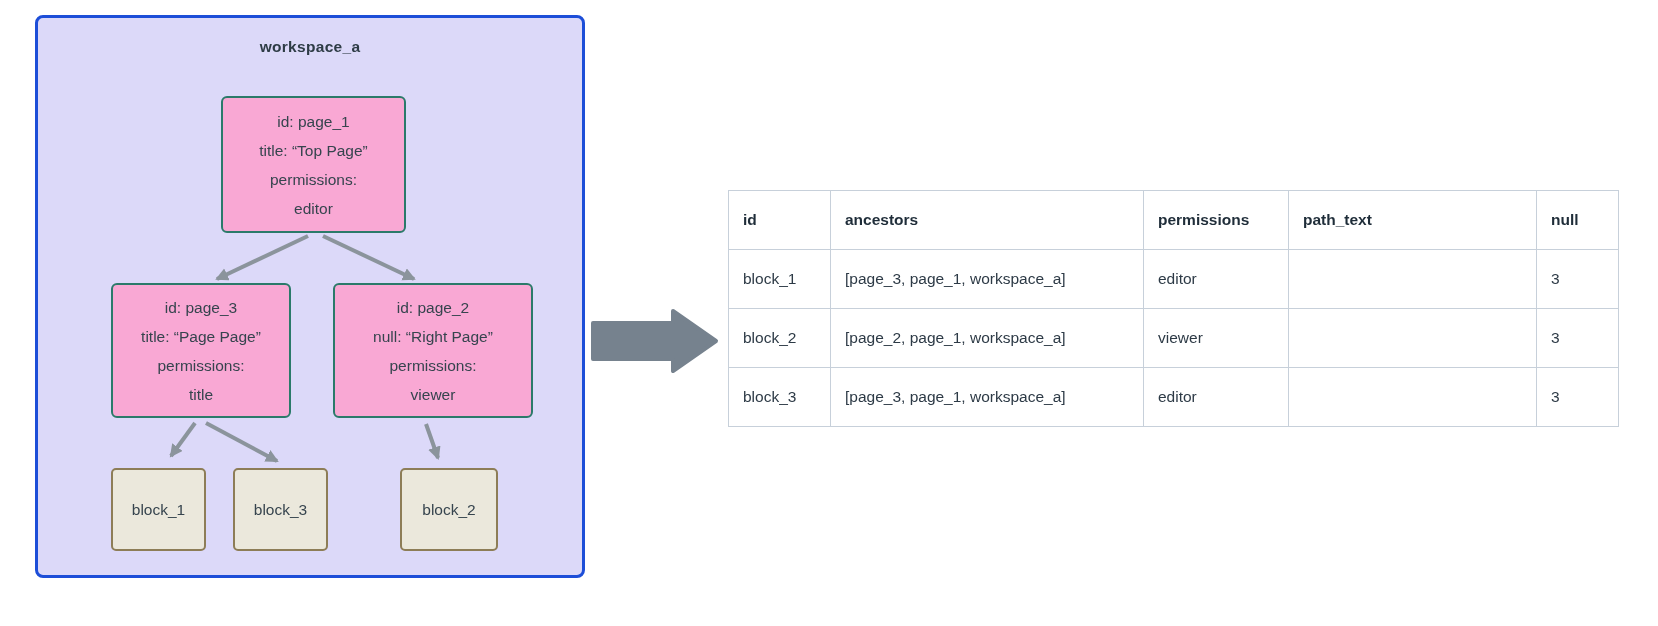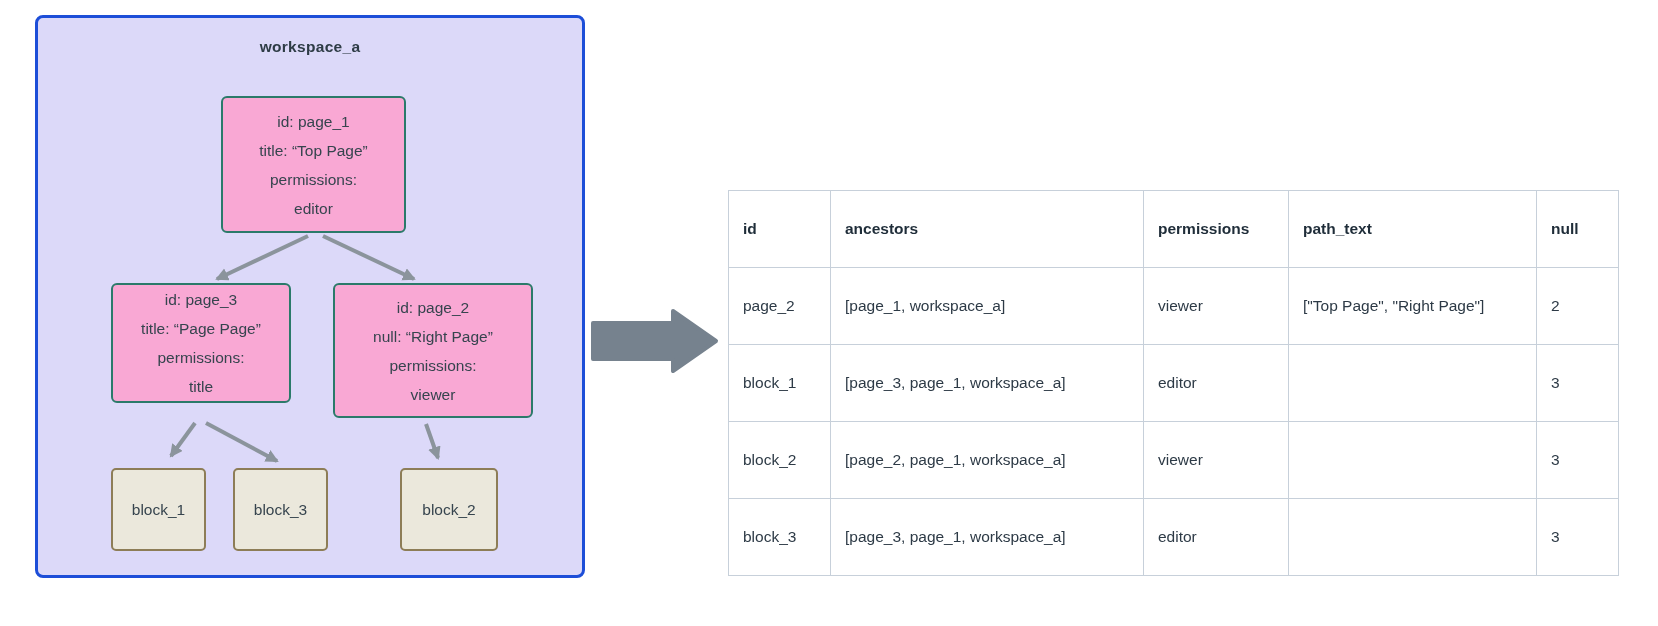--- a/index.html
+++ b/index.html
@@ -56,21 +56,21 @@
     border: 2px solid #2b7a6a;
     border-radius: 6px;
   }
   .node.block {
     background: #ebe8dc;
     border: 2px solid #8d7d57;
     border-radius: 5px;
     font-size: 15.5px;
   }
   #node-page1 { left: 183px; top: 78px;  width: 185px; height: 137px; }
-  #node-page3 { left: 73px;  top: 265px; width: 180px; height: 120px; }
+  #node-page3 { left: 73px;  top: 265px; width: 180px; height: 135px; }
   #node-page2 { left: 295px; top: 265px; width: 200px; height: 135px; }
   #node-block1 { left: 73px;  top: 450px; width: 95px; height: 83px; }
   #node-block3 { left: 195px; top: 450px; width: 95px; height: 83px; }
   #node-block2 { left: 362px; top: 450px; width: 98px; height: 83px; }
 
   
   .transform-arrow {
     position: absolute;
     left: 585px; top: 300px;
     width: 140px; height: 90px;
@@ -81,21 +81,21 @@
     position: absolute;
     left: 728px; top: 190px;
     border-collapse: collapse;
     table-layout: fixed;
     font-size: 15.5px;
     color: #2d3a46;
   }
   .result-table th, .result-table td {
     border: 1px solid #c7d0da;
     height: 44px;
-    padding: 16px 14px;
+    padding: 7px 14px;
     text-align: left;
     vertical-align: middle;
     white-space: nowrap;
     overflow: hidden;
     background: #ffffff;
   }
   .result-table th {
     font-weight: bold;
     color: #1f2d39;
   }
@@ -176,27 +176,20 @@
       <tr>
         <th>id</th>
         <th>ancestors</th>
         <th>permissions</th>
         <th>path_text</th>
         <th>null</th>
       </tr>
     </thead>
     <tbody>
       <tr>
-        <td>page_2</td>
-        <td>[page_1, workspace_a]</td>
-        <td>viewer</td>
-        <td>["Top Page", "Right Page"]</td>
-        <td>2</td>
-      </tr>
-      <tr>
         <td>block_1</td>
         <td>[page_3, page_1, workspace_a]</td>
         <td>editor</td>
         <td></td>
         <td>3</td>
       </tr>
       <tr>
         <td>block_2</td>
         <td>[page_2, page_1, workspace_a]</td>
         <td>viewer</td>

